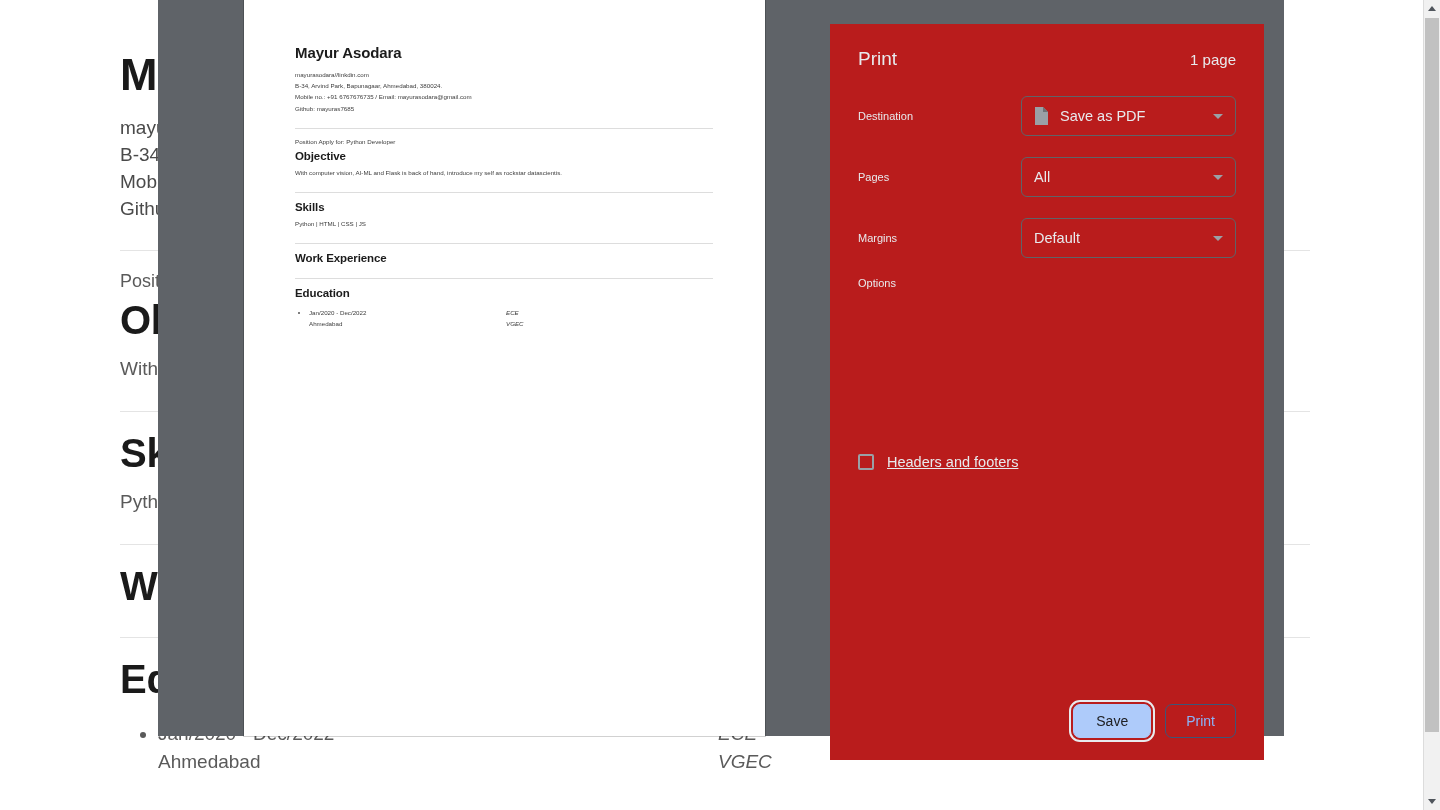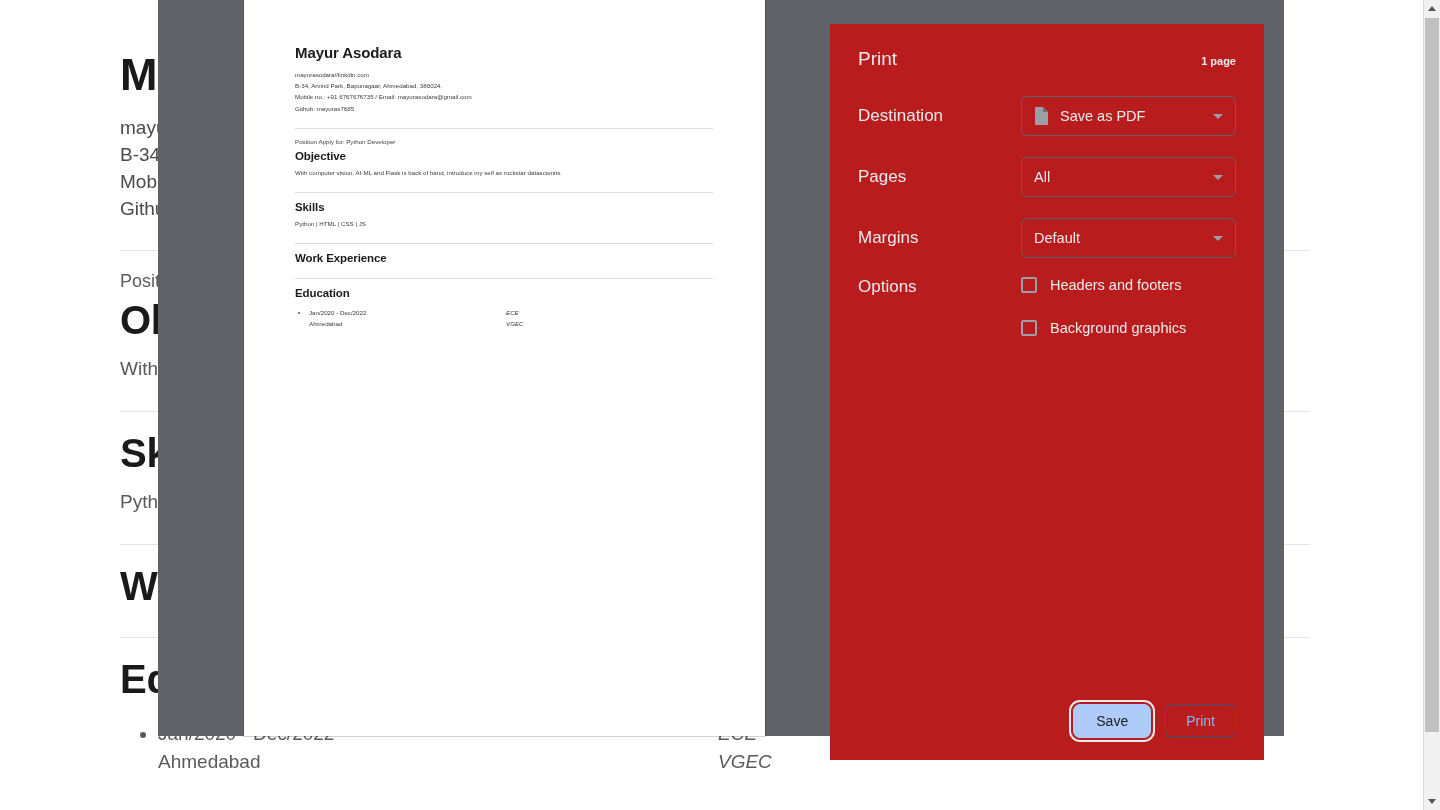--- a/index.html
+++ b/index.html
@@ -189,37 +189,37 @@
     align-items: baseline;
     justify-content: space-between;
     padding: 24px 28px 0 28px;
   }
   .pd-title {
     font-size: 19px;
     font-weight: 400;
     color: #e8eaed;
   }
   .pd-pagecount {
-    font-size: 11px;
-    font-weight: 700;
+    font-size: 15px;
+    font-weight: 400;
     color: #e8eaed;
   }
   .pd-body {
     padding: 24px 28px 0 28px;
   }
   .pd-row {
     display: flex;
     align-items: center;
     margin-bottom: 17px;
     min-height: 44px;
   }
   .pd-label {
     width: 163px;
     flex: 0 0 163px;
-    font-size: 17px;
+    font-size: 11px;
     color: #e8eaed;
   }
   .pd-select {
     position: relative;
     flex: 1;
     height: 40px;
     border: 1px solid #5f6368;
     border-radius: 6px;
     background: transparent;
     display: flex;
@@ -243,28 +243,30 @@
     width: 0; height: 0;
     border-left: 5px solid transparent;
     border-right: 5px solid transparent;
     border-top: 5px solid #9aa0a6;
     flex: 0 0 auto;
   }
   .pd-options {
     display: flex;
     align-items: flex-start;
     margin-top: 6px;
+    flex-direction: column;
   }
   .pd-opt-list { flex: 1; }
   .pd-check-row {
     display: flex;
-    align-items: flex-start;
+    align-items: flex-end;
     height: 30px;
     margin-bottom: 13px;
     cursor: pointer;
+    text-decoration: underline;
   }
   .cbox {
     width: 16px; height: 16px;
     border: 2px solid #9aa0a6;
     border-radius: 2px;
     margin-right: 13px;
     flex: 0 0 16px;
     background: transparent;
   }
   .cbox-label {
@@ -456,24 +458,20 @@
       </div>
     </div>
 
     <div class="pd-options">
       <div class="pd-label">Options</div>
       <div class="pd-opt-list">
         <div class="pd-check-row">
           <span class="cbox"></span>
           <span class="cbox-label">Headers and footers</span>
         </div>
-        <div class="pd-check-row">
-          <span class="cbox"></span>
-          <span class="cbox-label">Background graphics</span>
-        </div>
       </div>
     </div>
 
   </div>
 
   <div class="pd-footer">
     <div class="btn btn-save">Save</div>
     <div class="btn btn-cancel">Print</div>
   </div>
 

